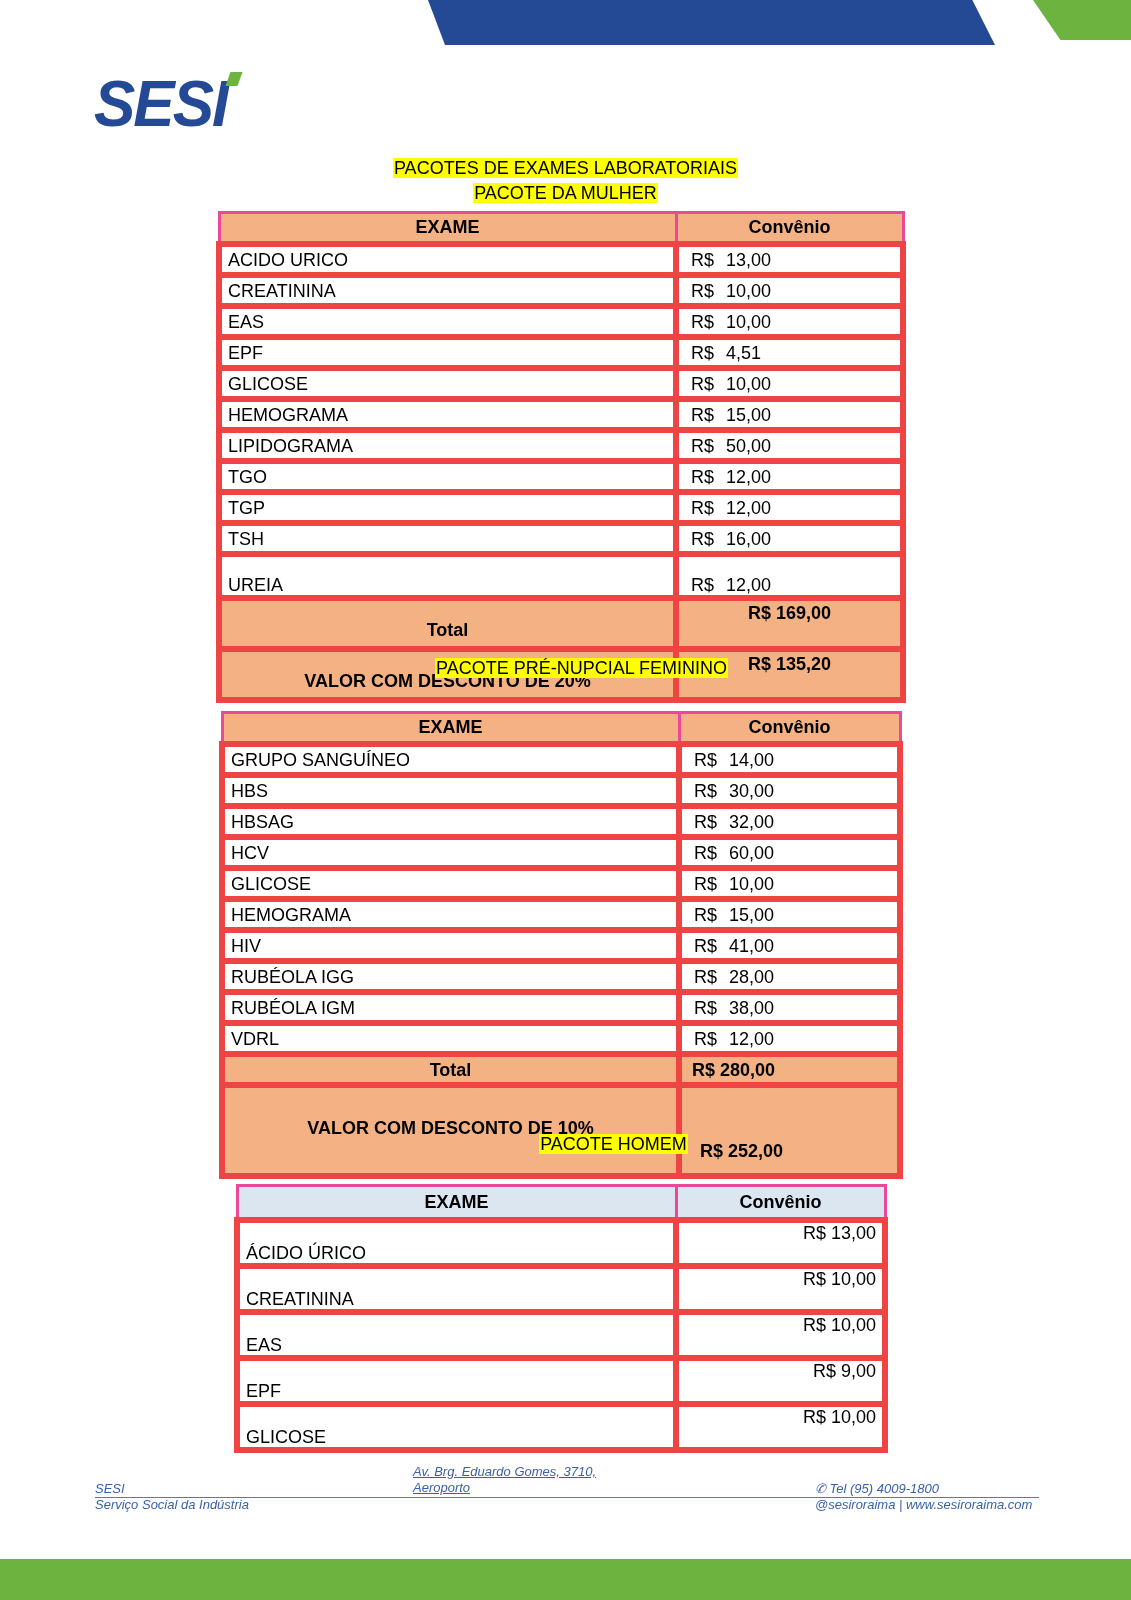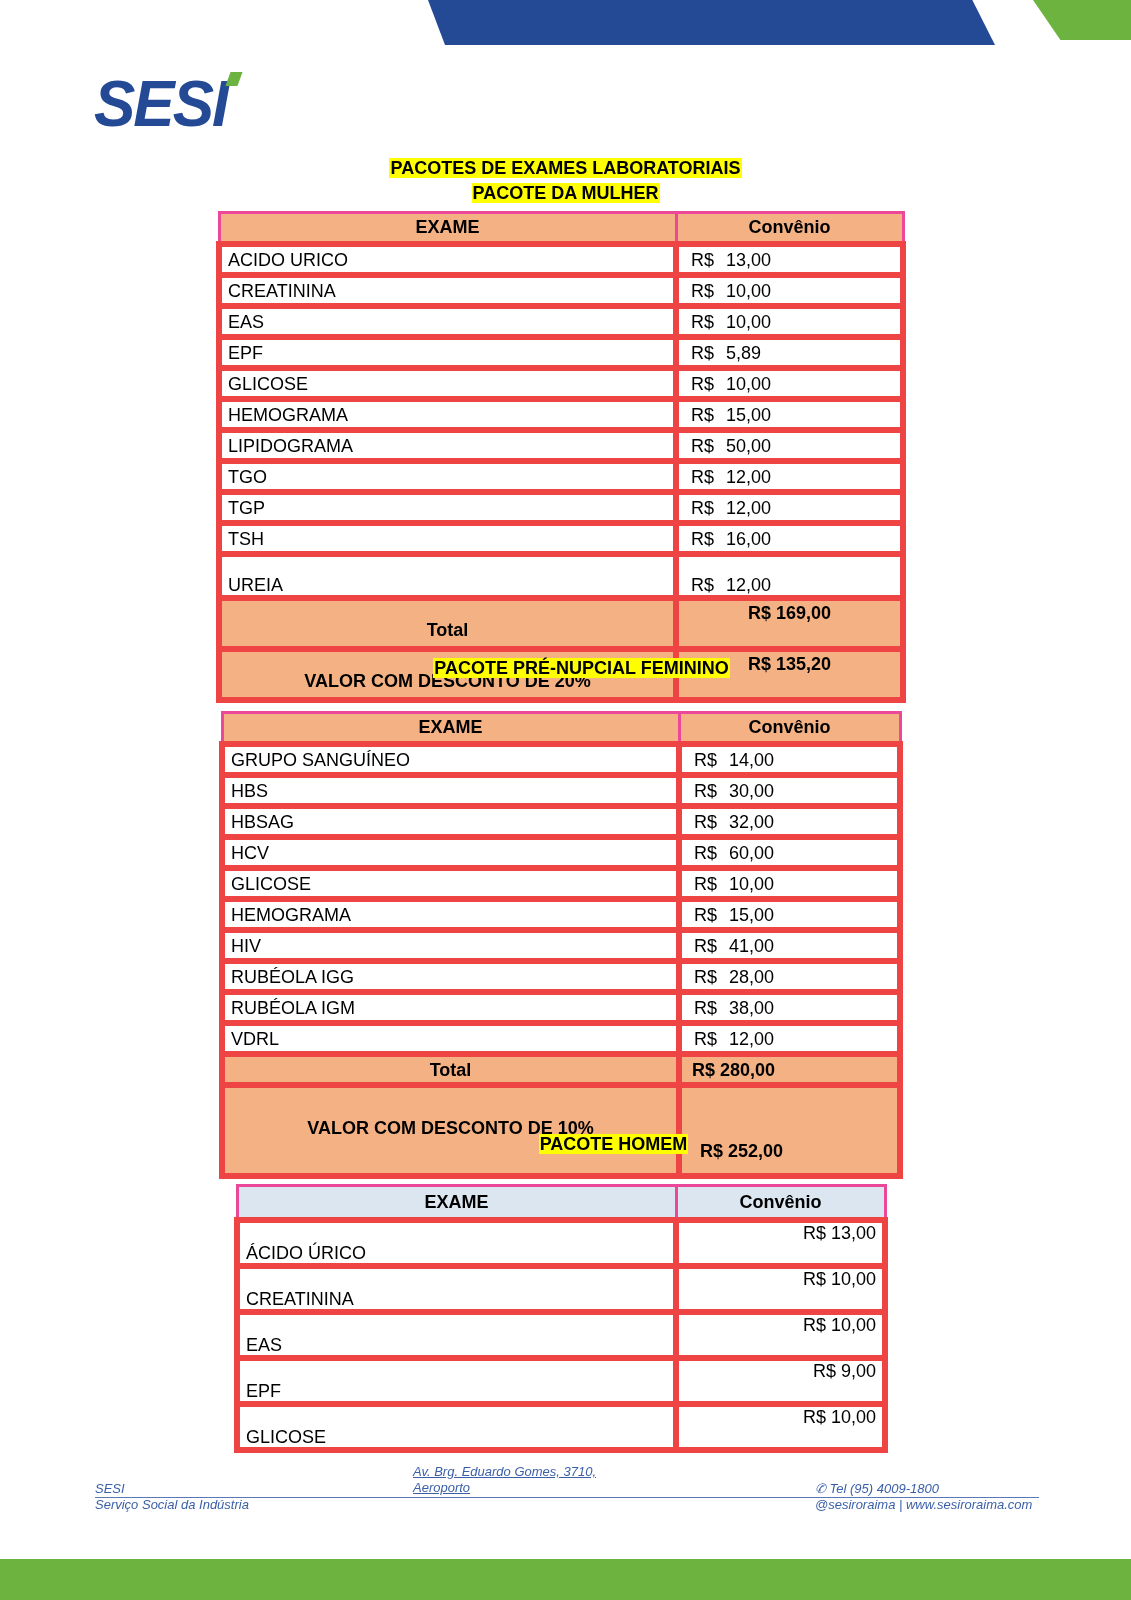--- a/index.html
+++ b/index.html
@@ -7,21 +7,21 @@
          font-family:"Liberation Sans", sans-serif; color:#000; }
   .top-blue { position:absolute; left:428px; top:0; width:567px; height:45px; background:#244a96;
               clip-path: polygon(0 0, 96% 0, 100% 100%, 3% 100%); border-bottom-left-radius:14px; }
   .top-green { position:absolute; left:1033px; top:0; width:98px; height:40px; background:#6db33f;
                clip-path: polygon(0 0, 100% 0, 100% 100%, 28% 100%); }
   .logo { position:absolute; left:94px; top:68px; font-family:"Liberation Sans", sans-serif;
           font-weight:bold; font-style:italic; font-size:62px; color:#244a96; letter-spacing:-2px;
           transform:scaleY(1.05); }
   .logo-accent { position:absolute; left:228px; top:72px; width:12px; height:14px; background:#6db33f;
                  transform:skewX(-20deg); }
-  .title { position:absolute; left:0; width:1131px; text-align:center; font-weight:bold; font-size:18px; }
+  .title { position:absolute; left:0; width:1131px; text-align:center; font-weight:normal; font-size:18px; }
   .title span { background:#ffff00; padding:0 1px; }
   table { position:absolute; border-collapse:collapse; font-size:18px; }
   td { border:6px solid #ef4444; padding:0 6px; height:25px; line-height:20px; }
   th { border:3px solid #ec4899; font-weight:bold; height:25px; font-size:18px; }
   .orange th, .orange .tot td { background:#f4b183; }
   .blue th { background:#dce6f1; }
   .tot td { font-weight:bold; text-align:center; }
   .price { padding-left:12px; white-space:pre; }
   .cur { display:inline-block; width:35px; }
   .homem td { height:40px; vertical-align:bottom; }
@@ -56,21 +56,21 @@
       <tr>
         <td>CREATININA</td>
         <td class="price"><span class="cur">R$</span><span>10,00</span></td>
       </tr>
       <tr>
         <td>EAS</td>
         <td class="price"><span class="cur">R$</span><span>10,00</span></td>
       </tr>
       <tr>
         <td>EPF</td>
-        <td class="price"><span class="cur">R$</span><span>5,89</span></td>
+        <td class="price"><span class="cur">R$</span><span>4,51</span></td>
       </tr>
       <tr>
         <td>GLICOSE</td>
         <td class="price"><span class="cur">R$</span><span>10,00</span></td>
       </tr>
       <tr>
         <td>HEMOGRAMA</td>
         <td class="price"><span class="cur">R$</span><span>15,00</span></td>
       </tr>
       <tr>

